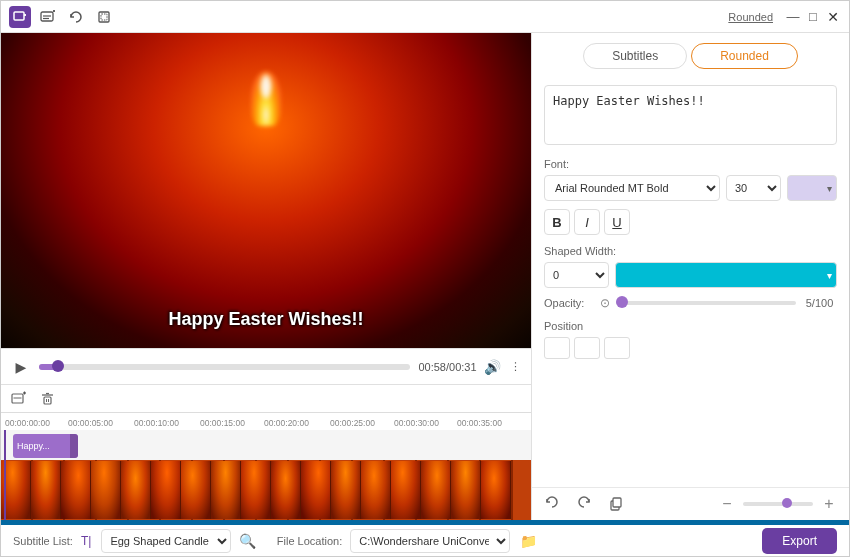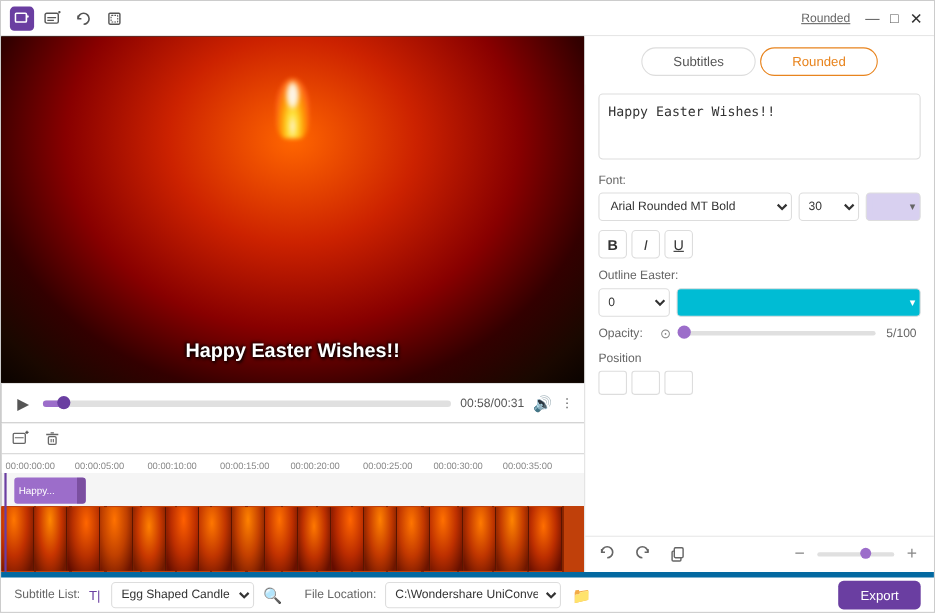--- a/index.html
+++ b/index.html
@@ -825,21 +825,21 @@
         </div>
 
         
         <div class="format-row">
           <button class="format-btn bold">B</button>
           <button class="format-btn italic">I</button>
           <button class="format-btn underline">U</button>
         </div>
 
         
-        <div class="section-label">Outline Easter:</div>
+        <div class="section-label">Shaped Width:</div>
         <div class="outline-row">
           <select class="outline-select">
             <option>0</option>
           </select>
           <div class="outline-color" style="flex:1;height:26px;border:1px solid #ddd;border-radius:4px;background:#00bcd4;cursor:pointer;display:flex;align-items:center;justify-content:flex-end;padding-right:4px;">
             <span style="font-size:10px;color:#fff;">▾</span>
           </div>
         </div>
 
         

